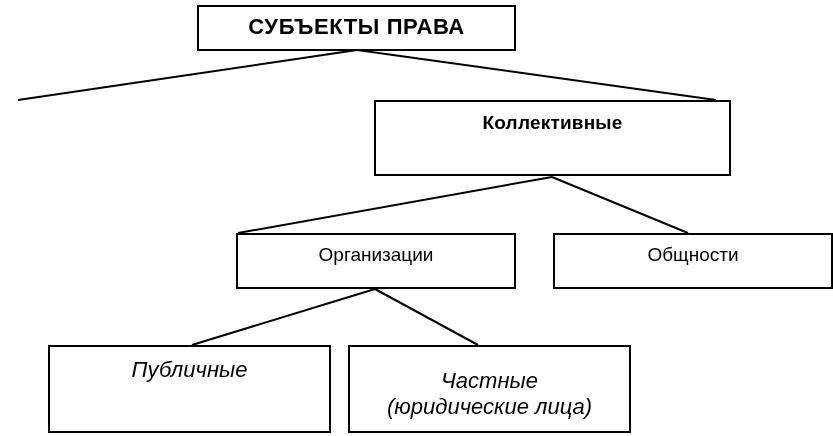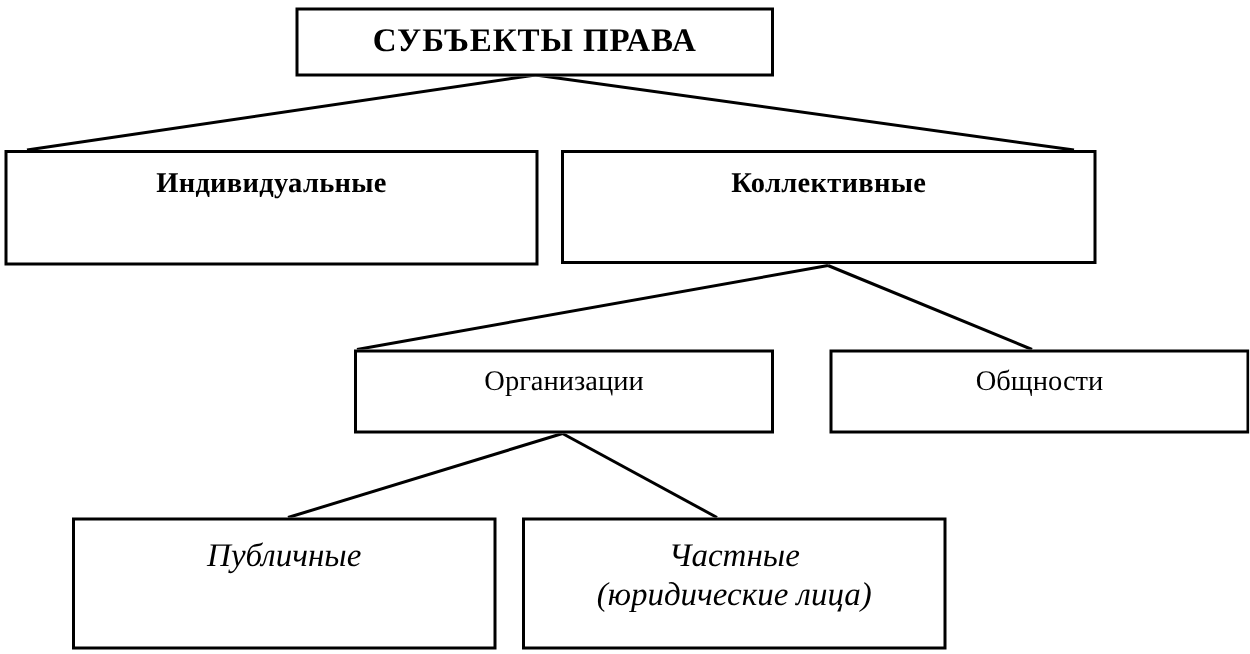--- a/index.html
+++ b/index.html
@@ -7,21 +7,21 @@
     margin: 0;
     padding: 0;
     background: #ffffff;
   }
   #diagram-root {
     position: relative;
     width: 833px;
     height: 436px;
     background: #ffffff;
     overflow: hidden;
-    font-family: Liberation Serif, serif;
+    font-family: Liberation Sans, sans-serif;
     color: #000000;
   }
   #connector-layer {
     position: absolute;
     left: 0;
     top: 0;
     width: 833px;
     height: 436px;
     pointer-events: none;
   }
@@ -65,21 +65,21 @@
     font-size: 22px;
     padding-top: 10px;
   }
   
   #node-root        { left: 197px; top: 5px;   width: 319px; height: 46px; }
   #node-individual  { left: 3px;   top: 100px; width: 356px; height: 77px; }
   #node-collective  { left: 374px; top: 100px; width: 357px; height: 76px; }
   #node-organizations { left: 236px; top: 233px; width: 280px; height: 56px; }
   #node-communities   { left: 553px; top: 233px; width: 280px; height: 56px; }
   #node-public      { left: 48px;  top: 345px; width: 283px; height: 88px; }
-  #node-private     { left: 348px; top: 345px; width: 283px; height: 88px; }
+  #node-private     { left: 348px; top: 345px; width: 283px; height: 88px; align-items: center; }
 </style>
 </head>
 <body>
 
 <div id="diagram-root">
 
   <svg id="connector-layer" viewBox="0 0 833 436" width="833" height="436" xmlns="http://www.w3.org/2000/svg">
 
     <line x1="357" y1="50" x2="18" y2="100" stroke="#000000" stroke-width="2"></line>
     <line x1="357" y1="50" x2="716" y2="100" stroke="#000000" stroke-width="2"></line>
@@ -88,23 +88,20 @@
     <line x1="552" y1="177" x2="688" y2="233" stroke="#000000" stroke-width="2"></line>
 
     <line x1="375" y1="289" x2="192" y2="345" stroke="#000000" stroke-width="2"></line>
     <line x1="375" y1="289" x2="478" y2="345" stroke="#000000" stroke-width="2"></line>
   </svg>
 
   <div class="node-box lv-root" id="node-root">
     <span class="node-label">СУБЪЕКТЫ ПРАВА</span>
   </div>
 
-  <div class="node-box lv-two" id="node-individual">
-    <span class="node-label">Индивидуальные</span>
-  </div>
 
   <div class="node-box lv-two" id="node-collective">
     <span class="node-label">Коллективные</span>
   </div>
 
   <div class="node-box lv-three" id="node-communities">
     <span class="node-label">Общности</span>
   </div>
 
   <div class="node-box lv-three" id="node-organizations">

